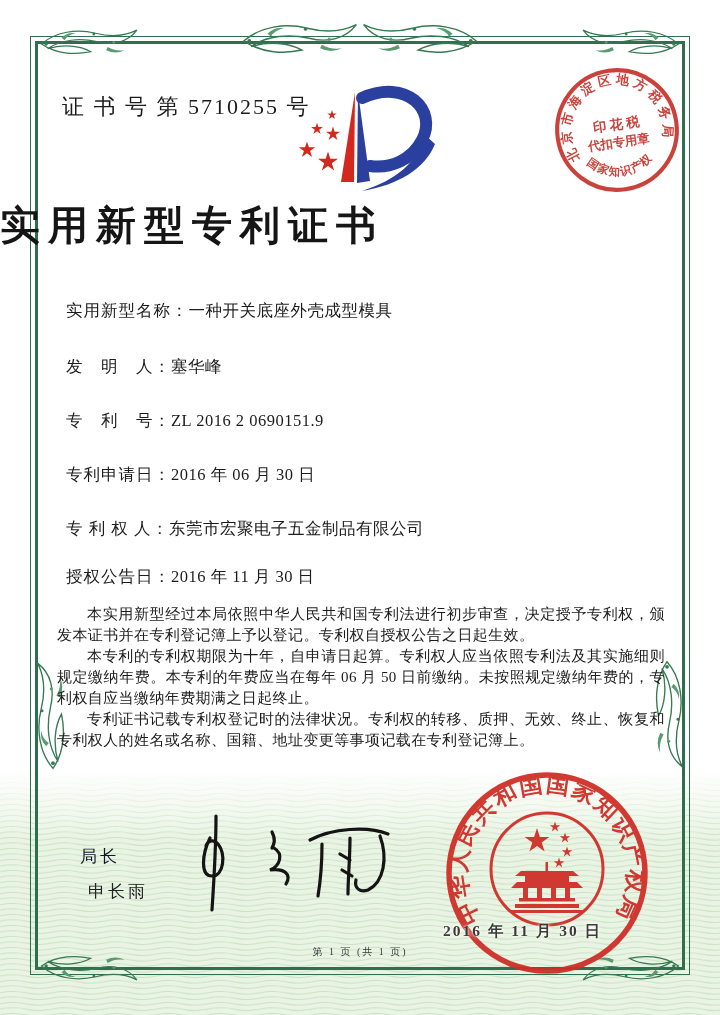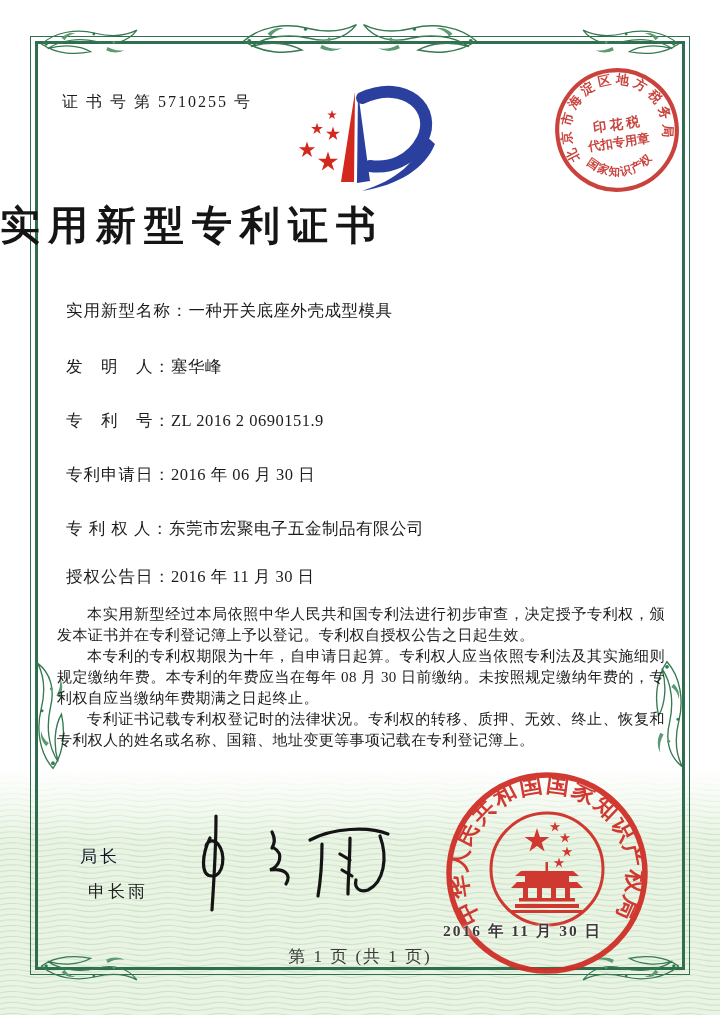--- a/index.html
+++ b/index.html
@@ -12,21 +12,21 @@
   .waves{position:absolute;left:0;top:770px;z-index:0;}
   .wave-fade{position:absolute;left:0;top:770px;width:720px;height:70px;z-index:1;
     background:linear-gradient(#ffffff, rgba(255,255,255,0));}
   
   .frame-outer{position:absolute;left:30px;right:30px;top:36px;bottom:40px;
     border:1px solid #2f6e4e;z-index:2;}
   .frame-inner{position:absolute;left:35px;right:35px;top:41px;bottom:45px;
     border:3px solid #2f6e4e;z-index:2;}
   .orn{position:absolute;z-index:3;}
   
-  .cert-no{position:absolute;left:62px;top:92px;font-size:16px;letter-spacing:2px;z-index:3;}
+  .cert-no{position:absolute;left:62px;top:92px;font-size:22px;letter-spacing:2px;z-index:3;}
   .logo{position:absolute;left:278px;top:72px;z-index:3;}
   .tax-stamp{position:absolute;left:551px;top:64px;z-index:3;opacity:.92;}
   .doc-title{position:absolute;left:0;right:0;top:198px;text-align:left;
     font-size:40px;font-weight:bold;letter-spacing:8px;color:#151515;z-index:3;}
   
   .field{position:absolute;left:66px;font-size:16.5px;letter-spacing:.5px;z-index:3;white-space:nowrap;}
   .f0{top:300px}.f1{top:356px}.f2{top:410px}.f3{top:464px}.f4{top:518px}.f5{top:566px}
   .field .lab{letter-spacing:1px;}
   
   .body-text{position:absolute;left:57px;top:604px;width:608px;z-index:3;
@@ -34,21 +34,21 @@
   .body-text p{margin:0;text-indent:2em;}
   
   .sign-role{position:absolute;left:80px;top:845px;font-size:17px;letter-spacing:3px;z-index:4;
     font-family:Liberation Mono, monospace;color:#0f172a;}
   .sign-name{position:absolute;left:80px;top:880px;font-size:17px;letter-spacing:3px;z-index:4;
     font-family:"Liberation Sans","DejaVu Sans",sans-serif;color:#222;margin-left:8px;}
   .signature{position:absolute;left:172px;top:810px;z-index:4;}
   .big-seal{position:absolute;left:441px;top:767px;z-index:4;opacity:.94;}
   .seal-date{position:absolute;left:443px;top:921px;z-index:5;font-size:15.5px;font-weight:bold;
     letter-spacing:2px;color:#3c3a36;text-shadow:0 0 2px #fff,0 0 4px #fff;}
-  .page-footer{position:absolute;left:0;right:0;top:945px;text-align:center;font-size:17px;
+  .page-footer{position:absolute;left:0;right:0;top:945px;text-align:center;font-size:10px;
     letter-spacing:2px;color:#3b3b3b;z-index:4;}
   
   .tax-ring-top{font-family:"Liberation Serif",serif;font-size:12.5px;font-weight:bold;
     fill:#c5322c;letter-spacing:4px;}
   .tax-ring-bottom{font-family:"Liberation Serif",serif;font-size:11px;font-weight:bold;
     fill:#c5322c;letter-spacing:1px;}
   .tax-center{font-family:"Liberation Serif",serif;font-weight:bold;fill:#c5322c;text-anchor:middle;}
   .seal-ring{font-family:"Liberation Serif",serif;font-size:23px;font-weight:bold;
     fill:#cf2e26;letter-spacing:2px;}
 </style>
@@ -140,21 +140,21 @@
 
   <div class="field f1"><span class="lab">发　明　人：</span><span class="val">塞华峰</span></div>
   <div class="field f0"><span class="lab">实用新型名称：</span><span class="val">一种开关底座外壳成型模具</span></div>
   <div class="field f2"><span class="lab">专　利　号：</span><span class="val">ZL 2016 2 0690151.9</span></div>
   <div class="field f3"><span class="lab">专利申请日：</span><span class="val">2016 年 06 月 30 日</span></div>
   <div class="field f4"><span class="lab">专 利 权 人：</span><span class="val">东莞市宏聚电子五金制品有限公司</span></div>
   <div class="field f5"><span class="lab">授权公告日：</span><span class="val">2016 年 11 月 30 日</span></div>
 
   <div class="body-text">
     <p>本实用新型经过本局依照中华人民共和国专利法进行初步审查，决定授予专利权，颁发本证书并在专利登记簿上予以登记。专利权自授权公告之日起生效。</p>
-    <p>本专利的专利权期限为十年，自申请日起算。专利权人应当依照专利法及其实施细则规定缴纳年费。本专利的年费应当在每年 08 月 30 日前缴纳。未按照规定缴纳年费的，专利权自应当缴纳年费期满之日起终止。</p>
+    <p>本专利的专利权期限为十年，自申请日起算。专利权人应当依照专利法及其实施细则规定缴纳年费。本专利的年费应当在每年 06 月 50 日前缴纳。未按照规定缴纳年费的，专利权自应当缴纳年费期满之日起终止。</p>
     <p>专利证书记载专利权登记时的法律状况。专利权的转移、质押、无效、终止、恢复和专利权人的姓名或名称、国籍、地址变更等事项记载在专利登记簿上。</p>
   </div>
 
   <div class="sign-role">局长</div>
   <div class="sign-name">申长雨</div>
 
   <svg class="signature" width="235" height="105" viewBox="0 0 235 105">
     <g fill="none" stroke="#141414" stroke-width="3.2" stroke-linecap="round">
       <path d="M38,28 C30,44 28,66 40,66 C52,66 54,44 46,34 C42,29 36,30 34,36"></path>
       <path d="M44,6 C44,30 42,70 40,100"></path>

